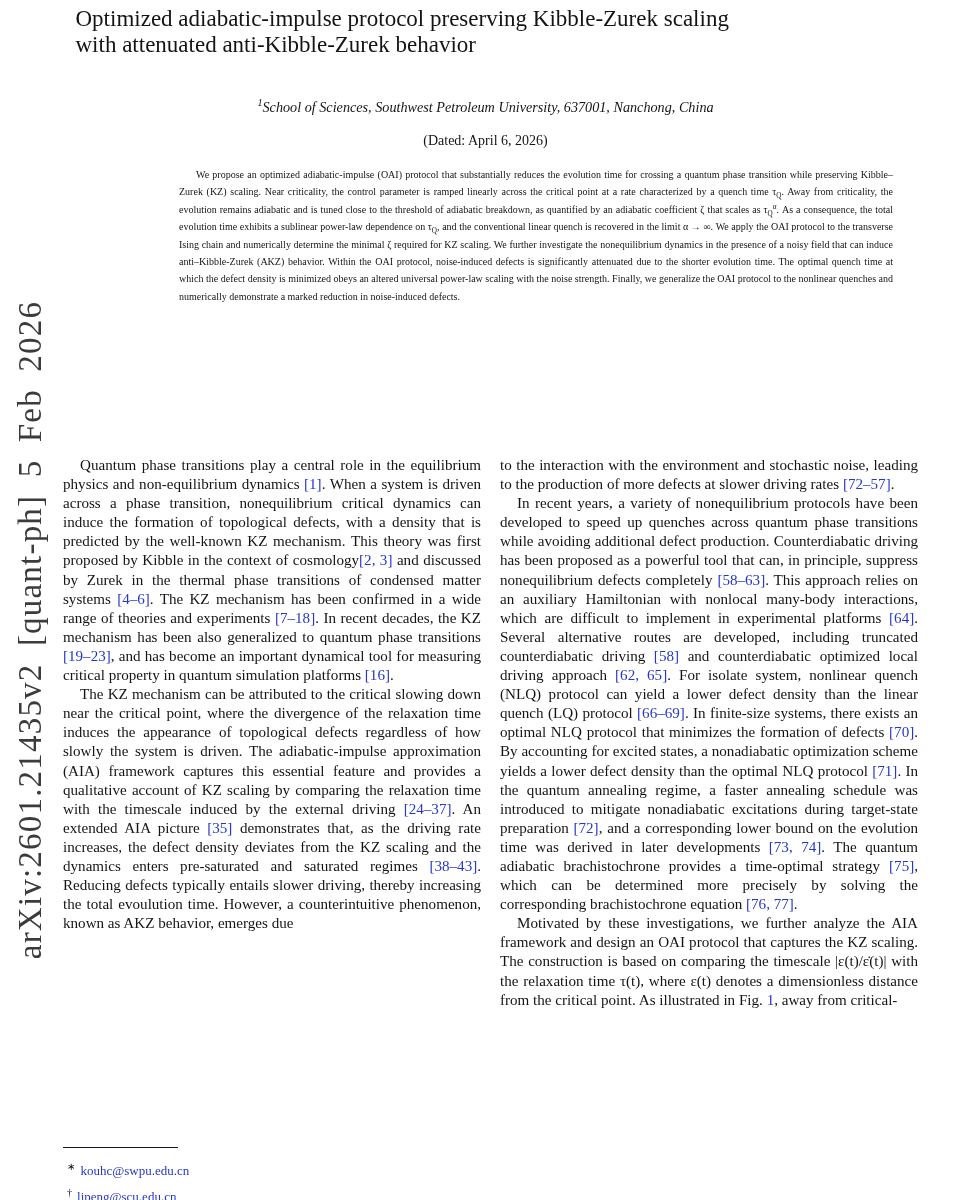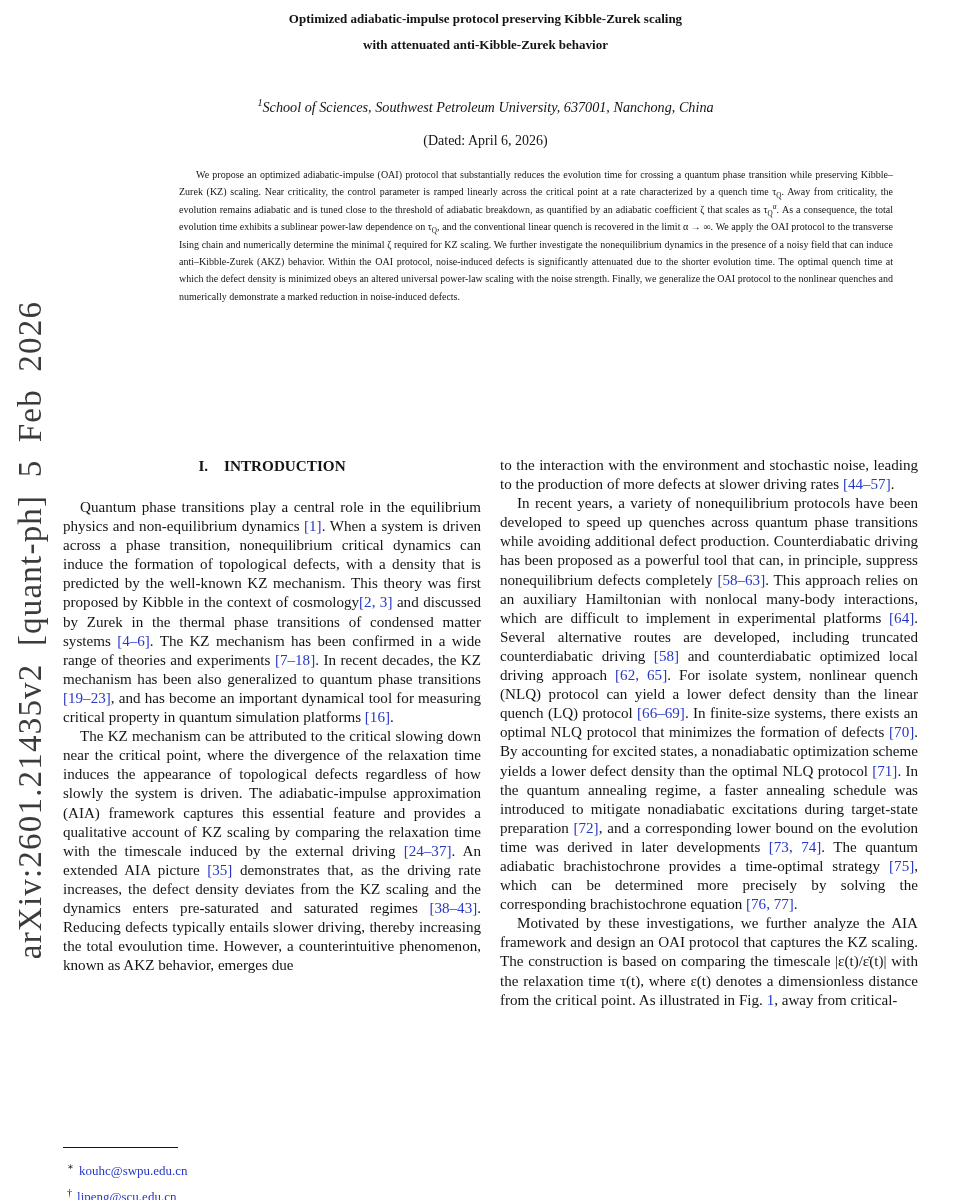--- a/index.html
+++ b/index.html
@@ -17,21 +17,21 @@
 
   .arxiv-banner{
     position:absolute;top:630px;left:30px;
     transform:translate(-50%,-50%) rotate(-90deg);
     white-space:nowrap;font-size:33px;letter-spacing:1.2px;word-spacing:8px;
     color:var(--banner-gray);
   }
 
   .title{
     position:absolute;top:6px;left:50%;transform:translateX(-50%);
-    width:820px;text-align:center;font-weight:bold;font-size:13px;line-height:26px;
+    width:820px;font-weight:normal;font-size:23px;line-height:26px;
   }
   .authors{
     position:absolute;top:69px;left:50%;transform:translateX(-50%);
     width:880px;text-align:center;font-size:15px;line-height:20px;
   }
   .affiliations{
     position:absolute;top:98px;left:50%;transform:translateX(-50%);
     width:880px;text-align:center;font-style:italic;font-size:14.2px;line-height:19px;
   }
   .dateline{
@@ -57,21 +57,21 @@
 
   sup,sub{font-size:0.72em;line-height:0;}
   .cite{color:var(--link-blue);}
   .mark{color:var(--link-blue);}
 
   .footnote-rule{
     position:absolute;left:63px;top:1147px;width:115px;height:0;
     border-top:1px solid #141414;
   }
   .footnotes{position:absolute;left:67px;top:1156px;font-size:13px;line-height:22px;}
-  .footnote{white-space:nowrap;}
+  .footnote{white-space:nowrap;font-family:Liberation Serif, serif;}
   .fn-sym{vertical-align:super;font-size:0.78em;margin-right:5px;color:var(--text-color);}
   .fn-email{color:var(--link-blue);text-decoration:none;cursor:pointer;}
 </style>
 </head>
 <body>
 
 <div class="page">
 
   <div class="arxiv-banner">arXiv:2601.21435v2 [quant-ph] 5 Feb 2026</div>
 
@@ -83,29 +83,26 @@
 
   <div class="affiliations">
     <div><sup>1</sup>School of Sciences, Southwest Petroleum University, 637001, Nanchong, China</div>
   </div>
 
   <div class="dateline">(Dated: April 6, 2026)</div>
 
   <div class="abstract">We propose an optimized adiabatic-impulse (OAI) protocol that substantially reduces the evolution time for crossing a quantum phase transition while preserving Kibble–Zurek (KZ) scaling. Near criticality, the control parameter is ramped linearly across the critical point at a rate characterized by a quench time τ<sub>Q</sub>. Away from criticality, the evolution remains adiabatic and is tuned close to the threshold of adiabatic breakdown, as quantified by an adiabatic coefficient ζ that scales as τ<sub>Q</sub><sup>α</sup>. As a consequence, the total evolution time exhibits a sublinear power-law dependence on τ<sub>Q</sub>, and the conventional linear quench is recovered in the limit α → ∞. We apply the OAI protocol to the transverse Ising chain and numerically determine the minimal ζ required for KZ scaling. We further investigate the nonequilibrium dynamics in the presence of a noisy field that can induce anti–Kibble-Zurek (AKZ) behavior. Within the OAI protocol, noise-induced defects is significantly attenuated due to the shorter evolution time. The optimal quench time at which the defect density is minimized obeys an altered universal power-law scaling with the noise strength. Finally, we generalize the OAI protocol to the nonlinear quenches and numerically demonstrate a marked reduction in noise-induced defects.</div>
 
   <section class="col col-left">
-    <h2 class="section-heading">
-      <span class="sec-num">I.</span><span class="sec-title">INTRODUCTION</span>
-    </h2>
     <p>Quantum phase transitions play a central role in the equilibrium physics and non-equilibrium dynamics <span class="cite">[1]</span>. When a system is driven across a phase transition, nonequilibrium critical dynamics can induce the formation of topological defects, with a density that is predicted by the well-known KZ mechanism. This theory was first proposed by Kibble in the context of cosmology<span class="cite">[2, 3]</span> and discussed by Zurek in the thermal phase transitions of condensed matter systems <span class="cite">[4–6]</span>. The KZ mechanism has been confirmed in a wide range of theories and experiments <span class="cite">[7–18]</span>. In recent decades, the KZ mechanism has been also generalized to quantum phase transitions <span class="cite">[19–23]</span>, and has become an important dynamical tool for measuring critical property in quantum simulation platforms <span class="cite">[16]</span>.</p>
     <p>The KZ mechanism can be attributed to the critical slowing down near the critical point, where the divergence of the relaxation time induces the appearance of topological defects regardless of how slowly the system is driven. The adiabatic-impulse approximation (AIA) framework captures this essential feature and provides a qualitative account of KZ scaling by comparing the relaxation time with the timescale induced by the external driving <span class="cite">[24–37]</span>. An extended AIA picture <span class="cite">[35]</span> demonstrates that, as the driving rate increases, the defect density deviates from the KZ scaling and the dynamics enters pre-saturated and saturated regimes <span class="cite">[38–43]</span>. Reducing defects typically entails slower driving, thereby increasing the total evoulution time. However, a counterintuitive phenomenon, known as AKZ behavior, emerges due</p>
   </section>
 
   <section class="col col-right">
-    <p class="noindent">to the interaction with the environment and stochastic noise, leading to the production of more defects at slower driving rates <span class="cite">[44–57]</span>.</p>
+    <p class="noindent">to the interaction with the environment and stochastic noise, leading to the production of more defects at slower driving rates <span class="cite">[72–57]</span>.</p>
     <p>In recent years, a variety of nonequilibrium protocols have been developed to speed up quenches across quantum phase transitions while avoiding additional defect production. Counterdiabatic driving has been proposed as a powerful tool that can, in principle, suppress nonequilibrium defects completely <span class="cite">[58–63]</span>. This approach relies on an auxiliary Hamiltonian with nonlocal many-body interactions, which are difficult to implement in experimental platforms <span class="cite">[64]</span>. Several alternative routes are developed, including truncated counterdiabatic driving <span class="cite">[58]</span> and counterdiabatic optimized local driving approach <span class="cite">[62, 65]</span>. For isolate system, nonlinear quench (NLQ) protocol can yield a lower defect density than the linear quench (LQ) protocol <span class="cite">[66–69]</span>. In finite-size systems, there exists an optimal NLQ protocol that minimizes the formation of defects <span class="cite">[70]</span>. By accounting for excited states, a nonadiabatic optimization scheme yields a lower defect density than the optimal NLQ protocol <span class="cite">[71]</span>. In the quantum annealing regime, a faster annealing schedule was introduced to mitigate nonadiabatic excitations during target-state preparation <span class="cite">[72]</span>, and a corresponding lower bound on the evolution time was derived in later developments <span class="cite">[73, 74]</span>. The quantum adiabatic brachistochrone provides a time-optimal strategy <span class="cite">[75]</span>, which can be determined more precisely by solving the corresponding brachistochrone equation <span class="cite">[76, 77]</span>.</p>
     <p>Motivated by these investigations, we further analyze the AIA framework and design an OAI protocol that captures the KZ scaling. The construction is based on comparing the timescale |ε(t)/ε̇(t)| with the relaxation time τ(t), where ε(t) denotes a dimensionless distance from the critical point. As illustrated in Fig. <span class="cite">1</span>, away from critical-</p>
   </section>
 
   <div class="footnote-rule"></div>
 
   <div class="footnotes">
     <div class="footnote">
       <span class="fn-sym">∗</span><a class="fn-email">kouhc@swpu.edu.cn</a>
     </div>

